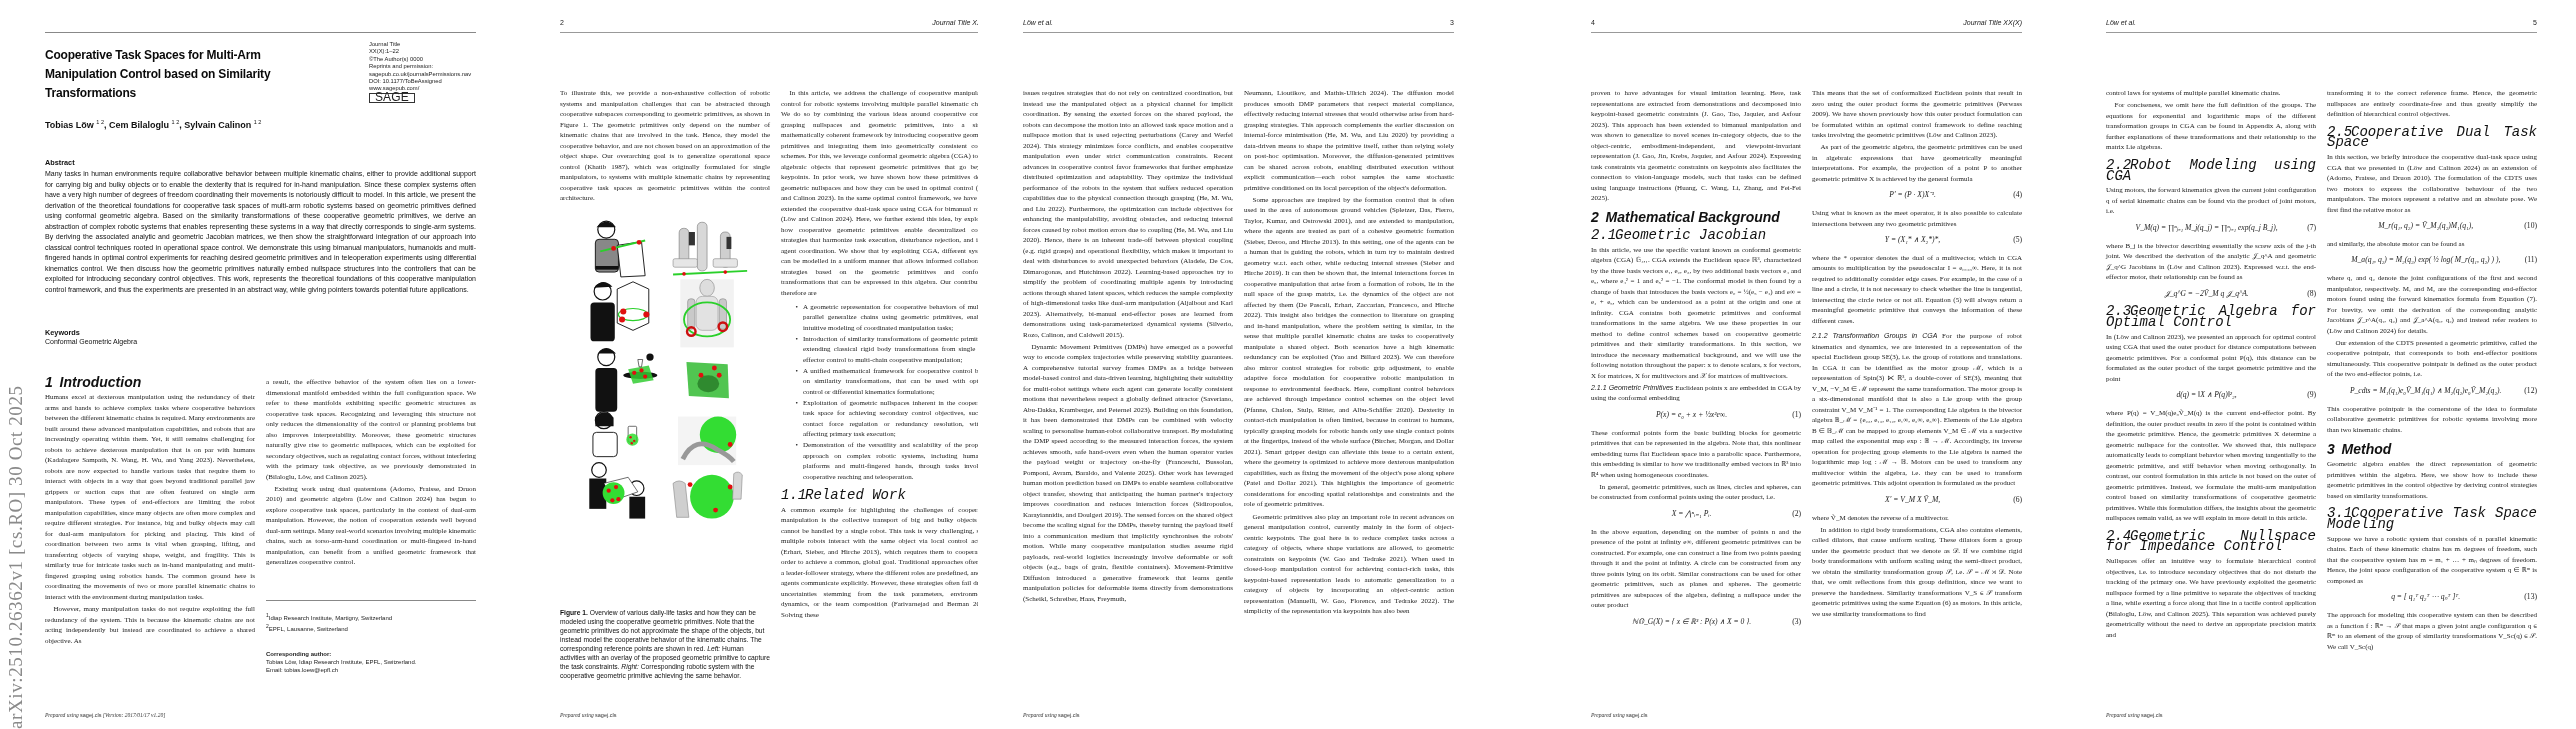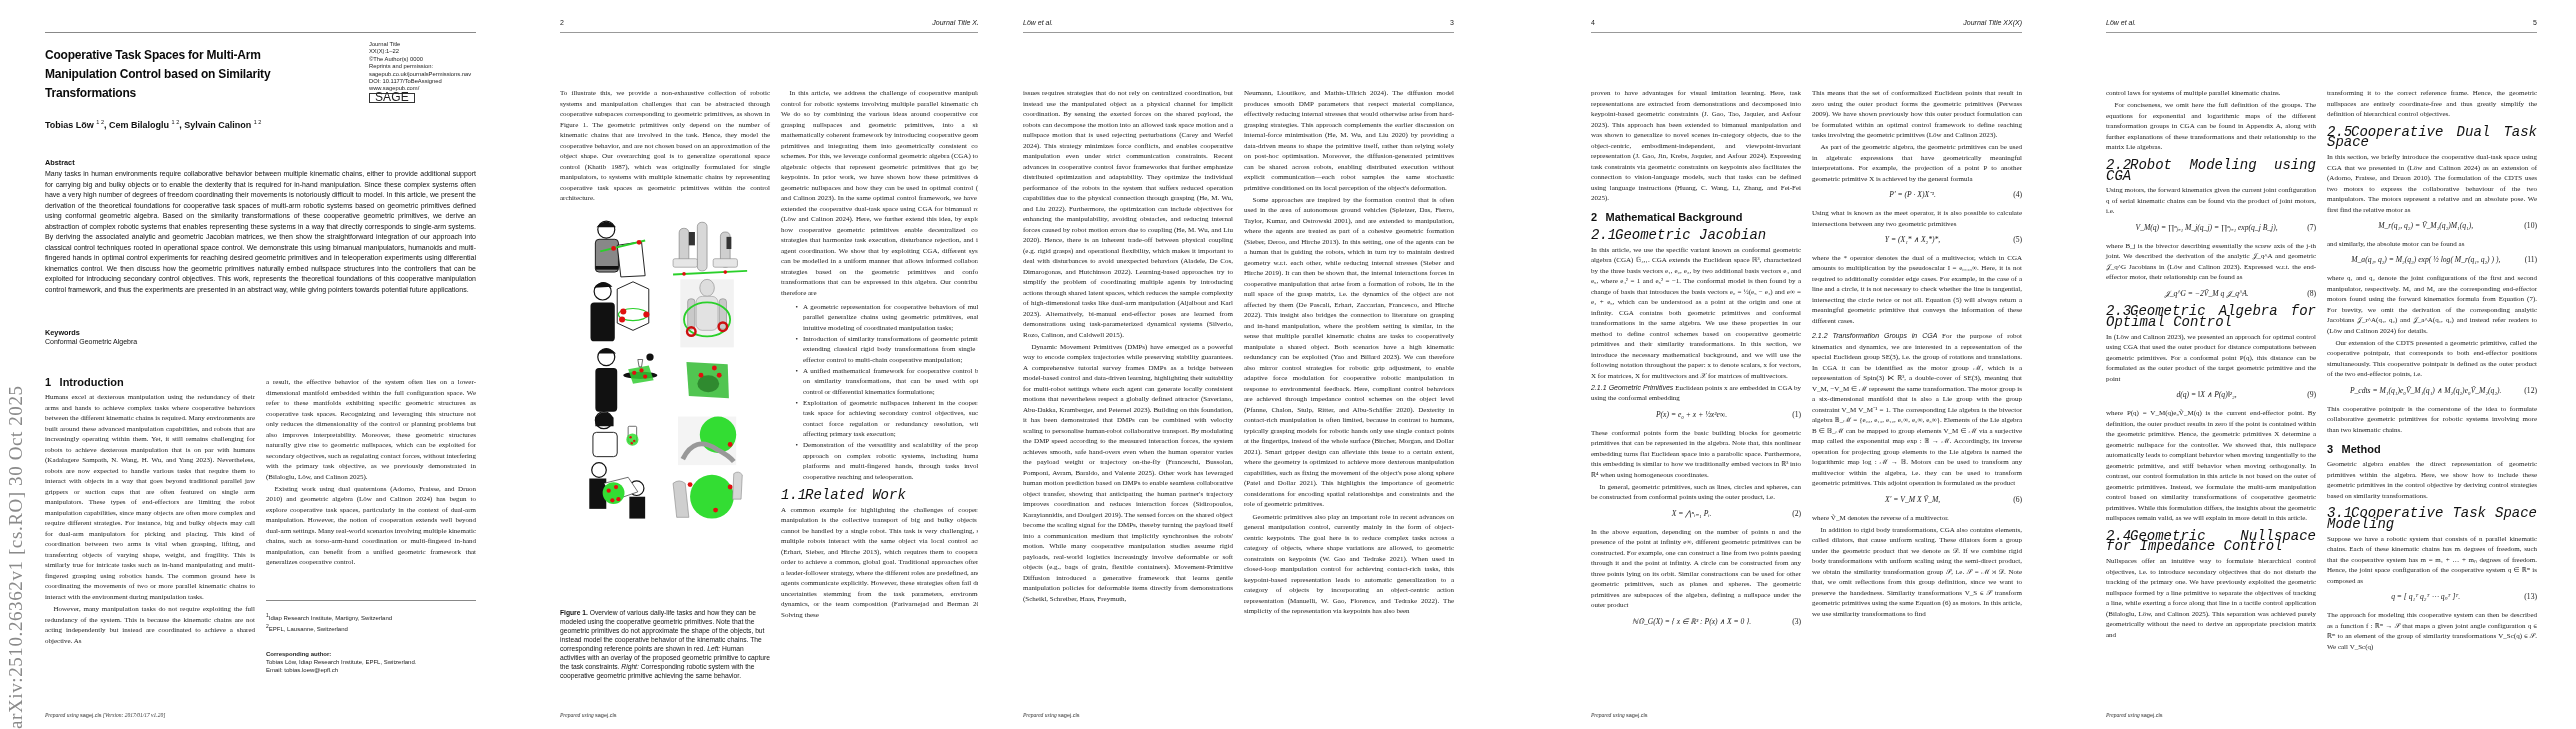--- a/index.html
+++ b/index.html
@@ -13,22 +13,22 @@
     border-bottom: 0.6px solid #999; display: flex; justify-content: space-between; align-items: flex-start; }
   .runhead .it { font-style: italic; }
   .topline { position: absolute; left: 45px; top: 32px; width: 431px; border-top: 0.9px solid #888; }
 
   .col { position: absolute; top: 88px; width: 210px; font-size: 7px; line-height: 10.5px;
     text-align: justify; hyphens: auto; color: #1a1a1a; }
   .colL { left: 45px; } .colR { left: 266px; }
   .col p { text-indent: 0; margin-bottom: 1.8px; }
   .col p.ind { text-indent: 8.5px; }
 
-  .sec { font-family: "Liberation Sans", sans-serif; font-weight: bold; font-size: 11px;
-    margin: 8.5px 0 4.9px; color: #111; }
+  .sec { font-family: "Liberation Sans", sans-serif; font-weight: bold; font-size: 14px;
+    margin: 8.5px 0 4.9px; color: #111; font-style: italic; }
   .sec .num { display: inline-block; width: 14.6px; }
   .subsec { font-family: Liberation Mono, monospace; font-style: italic; font-size: 14px;
     margin: 7.3px 0 4.3px; color: #111; }
   .subsec .num { display: inline-block; width: 24px; }
   .subsub { font-family: "Liberation Sans", sans-serif; font-style: italic; font-size: 7px; }
 
   .eq { display: flex; justify-content: space-between; align-items: flex-end; margin: 6px 0 7.3px;
     font-style: italic; font-size: 7.6px; }
   .eq .body { flex: 1; text-align: center; }
   .eq .n { font-style: normal; }

